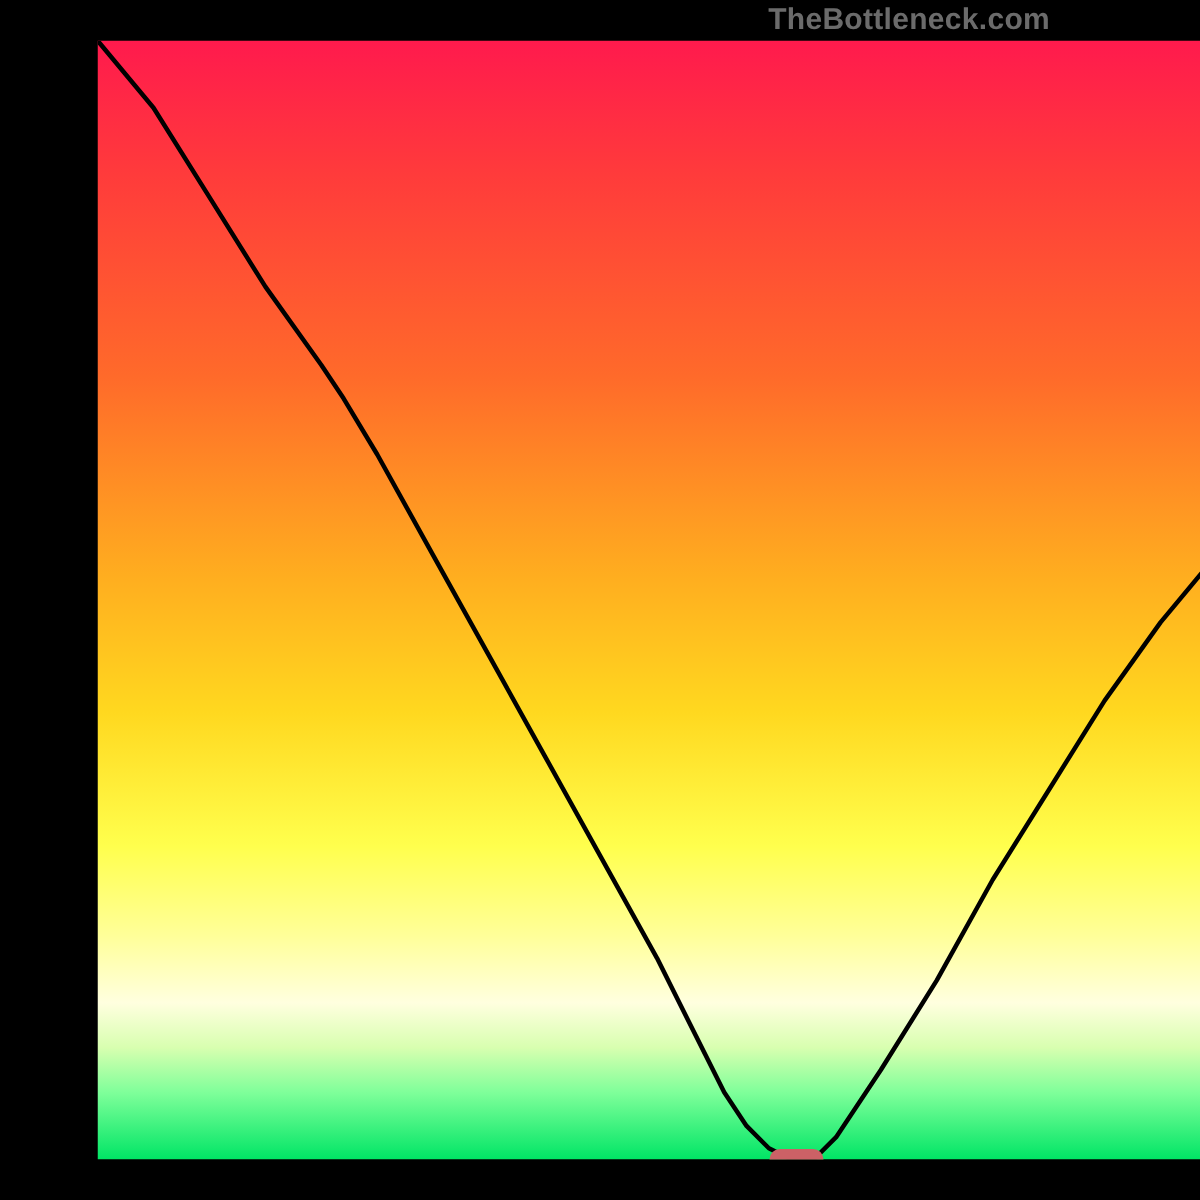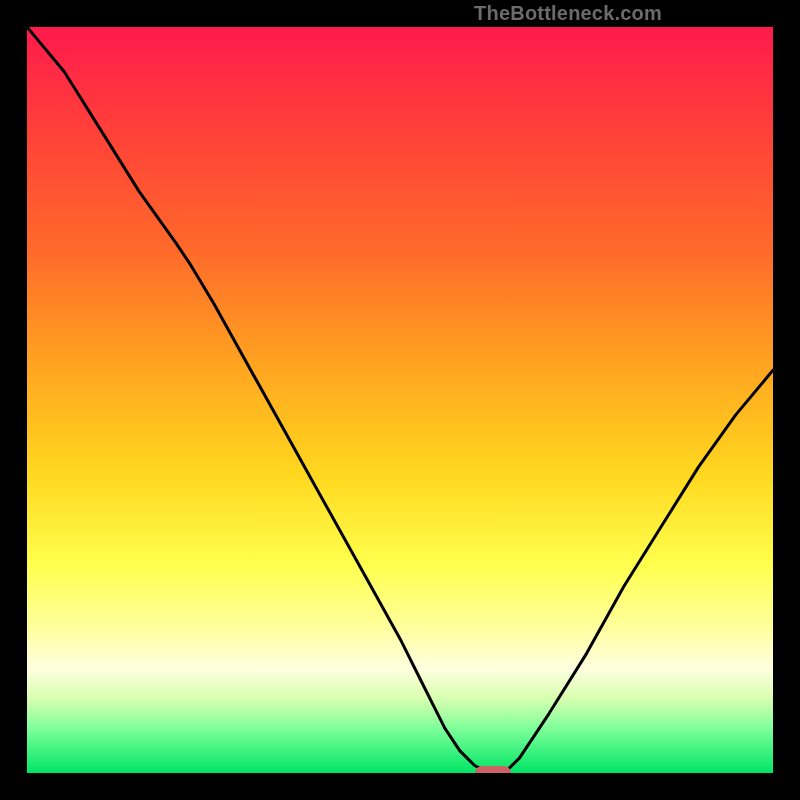--- a/index.html
+++ b/index.html
@@ -8,20 +8,21 @@
     width: 800px;
     height: 800px;
     background: #000;
     overflow: hidden;
   }
   .frame {
     position: relative;
     width: 668px;
     height: 800px;
     background: #000;
+    margin-left: 38px;
   }
   .plot {
     position: absolute;
     left: 27px;
     top: 27px;
     width: 746px;
     height: 746px;
     overflow: hidden;
   }
   .gradient {

